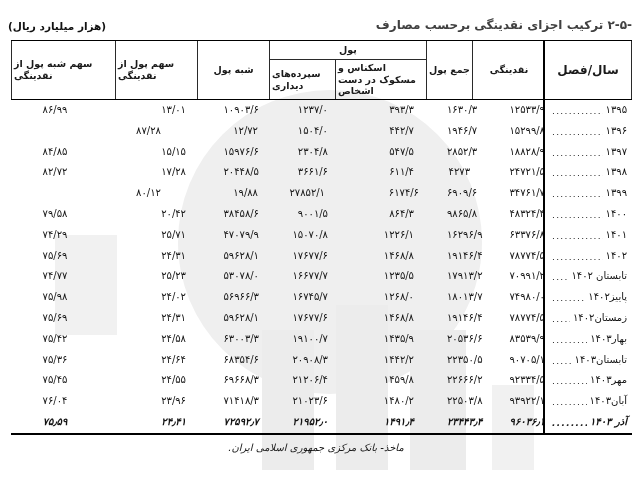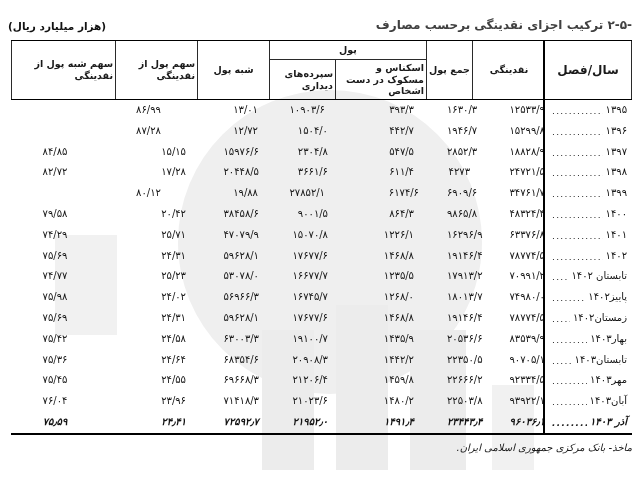--- a/index.html
+++ b/index.html
@@ -22,21 +22,21 @@
   .unit-note{font-size:10.5px;font-weight:700;color:#111;white-space:nowrap;}
 
   
   .tableBox{position:relative;margin:8px 8px 0 11px;width:621px;}
   .grid{display:grid;direction:rtl;grid-template-columns:87px 72px 46px 91px 66px 72px 82px 105px;}
   .vline{position:absolute;top:0;bottom:0;right:87px;width:1.6px;background:#000;}
 
   
   .thead{border-top:1.6px solid #000;border-bottom:1.8px solid #000;grid-template-rows:19px 39px;}
   .hcell{
-    display:flex;align-items:center;justify-content:center;text-align:right;
+    display:flex;align-items:center;justify-content:center;text-align:left;
     font-size:9.5px;font-weight:700;line-height:1.22;color:#1a1a1a;
     border-right:1px solid #2a2a2a;box-sizing:border-box;padding:1px 2px;
   }
   .hcell.span2{grid-row:1 / span 2;}
   .hc-year{grid-column:1;border-right:1px solid #2a2a2a;font-size:12px;}
   .hc-liq{grid-column:2;border-right:none;}
   .hc-tot{grid-column:3;}
   .hc-money{grid-column:4 / span 2;grid-row:1;border-bottom:1px solid #2a2a2a;}
   .hc-bank{grid-column:4;grid-row:2;}
   .hc-dep{grid-column:5;grid-row:2;}
@@ -61,21 +61,21 @@
   .year-cell{display:flex;align-items:center;direction:rtl;padding:0 5px 0 7px;gap:3px;overflow:hidden;}
   .yr{white-space:nowrap;font-size:10px;direction:rtl;}
   .dots{
     flex:1;overflow:hidden;white-space:nowrap;direction:ltr;text-align:left;
     font-size:9px;letter-spacing:1.3px;color:#222;transform:translateY(1px);
   }
   .bold-row .cell{font-weight:700;font-style:italic;}
 
   
   .source-note{
-    direction:rtl;text-align:right;margin:7px 8px 0 0;
+    direction:rtl;text-align:center;margin:7px 8px 0 0;
     font-size:10px;font-style:italic;font-weight:500;color:#1a1a1a;
   }
 </style>
 </head>
 <body>
 
 <svg class="watermark" width="640" height="482" viewBox="0 0 640 482" aria-hidden="true">
   <circle cx="330" cy="242" r="152" fill="#efefef"></circle>
   <rect x="55" y="235" width="62" height="100" fill="#f1f1f1"></rect>
   <rect x="262" y="330" width="52" height="140" fill="#ececec"></rect>
@@ -107,20 +107,21 @@
 
     <div class="tbody">
   <div class="grid brow">
     <div class="cell year-cell">
       <span class="yr">۱۳۹۵</span>
       <span class="dots">................................................................................</span>
     </div>
     <div class="cell num c-liq">۱۲۵۳۳/۹</div>
     <div class="cell num c-tot">۱۶۳۰/۳</div>
     <div class="cell num c-bank">۳۹۳/۳</div>
+    <div class="cell num c-dep">۱۲۳۷/۰</div>
     <div class="cell num c-quasi">۱۰۹۰۳/۶</div>
     <div class="cell num c-ms">۱۳/۰۱</div>
     <div class="cell num c-qs">۸۶/۹۹</div>
   </div>
 
   <div class="grid brow">
     <div class="cell year-cell">
       <span class="yr">۱۳۹۶</span>
       <span class="dots">................................................................................</span>
     </div>

